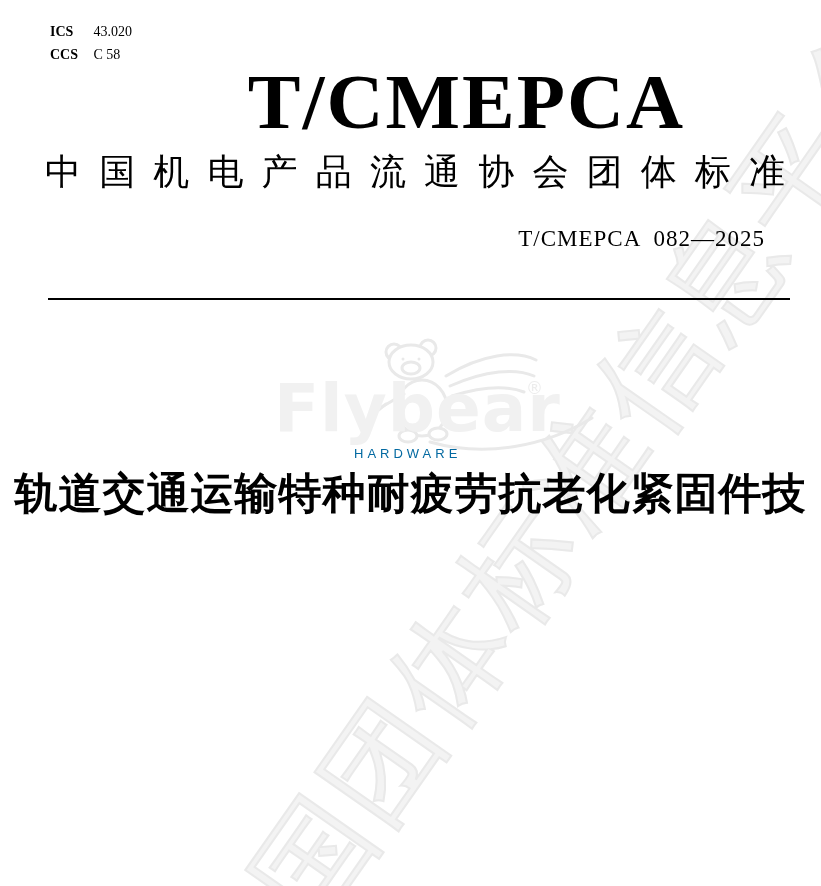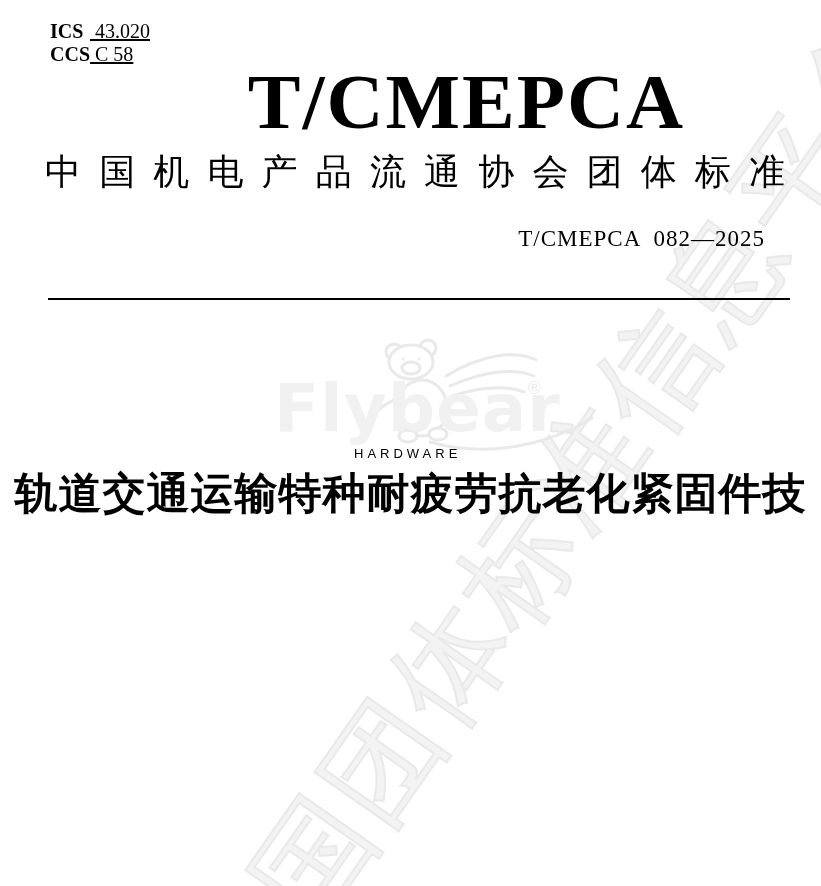--- a/index.html
+++ b/index.html
@@ -27,27 +27,27 @@
     font-family:"DejaVu Sans","Liberation Sans",sans-serif;
     font-weight:bold; font-size:66px; letter-spacing:1px; color:#f1f1f1; line-height:1;
   }
   .wm-logo .reg-mark {
     position:absolute; left:258px; top:50px;
     font-size:17px; color:#ececec; font-family:"DejaVu Sans",sans-serif;
   }
   .wm-logo .hw-text {
     position:absolute; left:86px; top:118px;
     font-family:"Liberation Sans","DejaVu Sans",sans-serif;
-    font-size:13px; letter-spacing:4px; color:#000000;
+    font-size:13px; letter-spacing:4px; color:#0369a1;
   }
 
   
   .content { position:absolute; inset:0; z-index:2; }
 
-  .codes { position:absolute; top:20px; left:50px; font-size:20px; line-height:23px;text-decoration:underline; }
+  .codes { position:absolute; top:20px; left:50px; font-size:14px; line-height:23px; }
   .codes .label { font-weight:bold; display:inline-block; min-width:40px; }
 
   .org-code {
     position:absolute; top:62px; left:0; width:100%;
     text-align:center; padding-left:112px; box-sizing:border-box;
     font-weight:bold; font-size:79px; letter-spacing:2px; line-height:1;
   }
 
   .org-name {
     position:absolute; top:150px; left:45px; width:740px;

